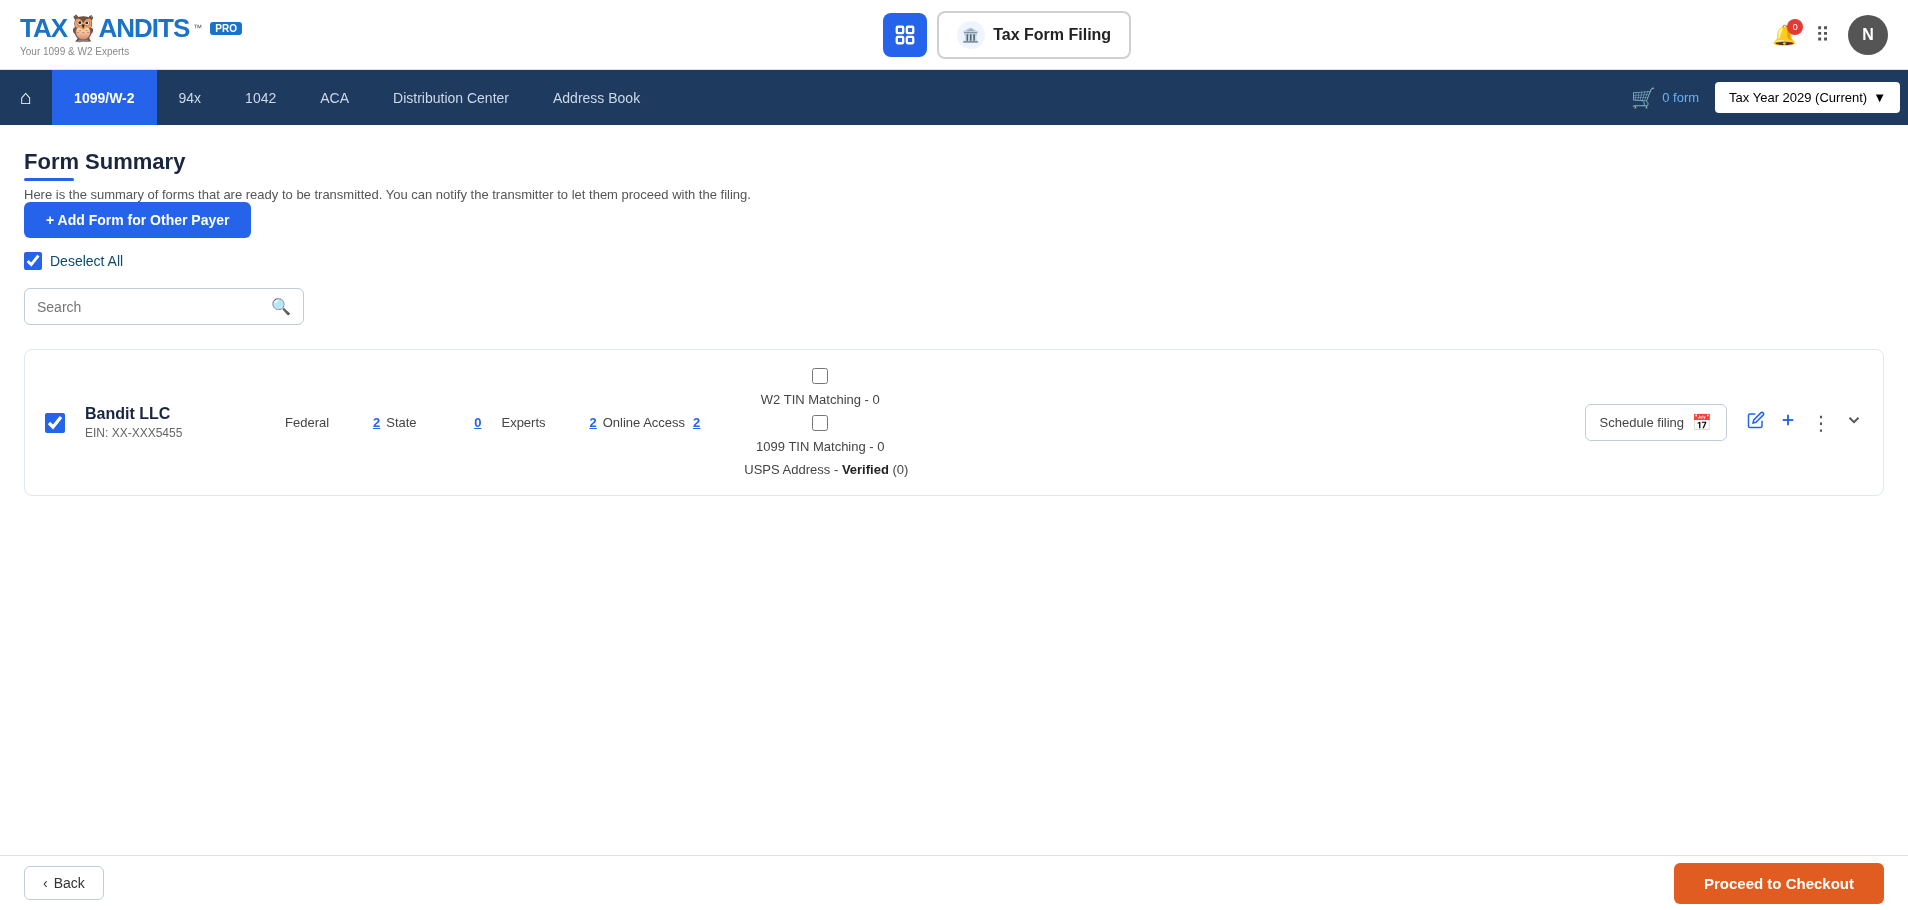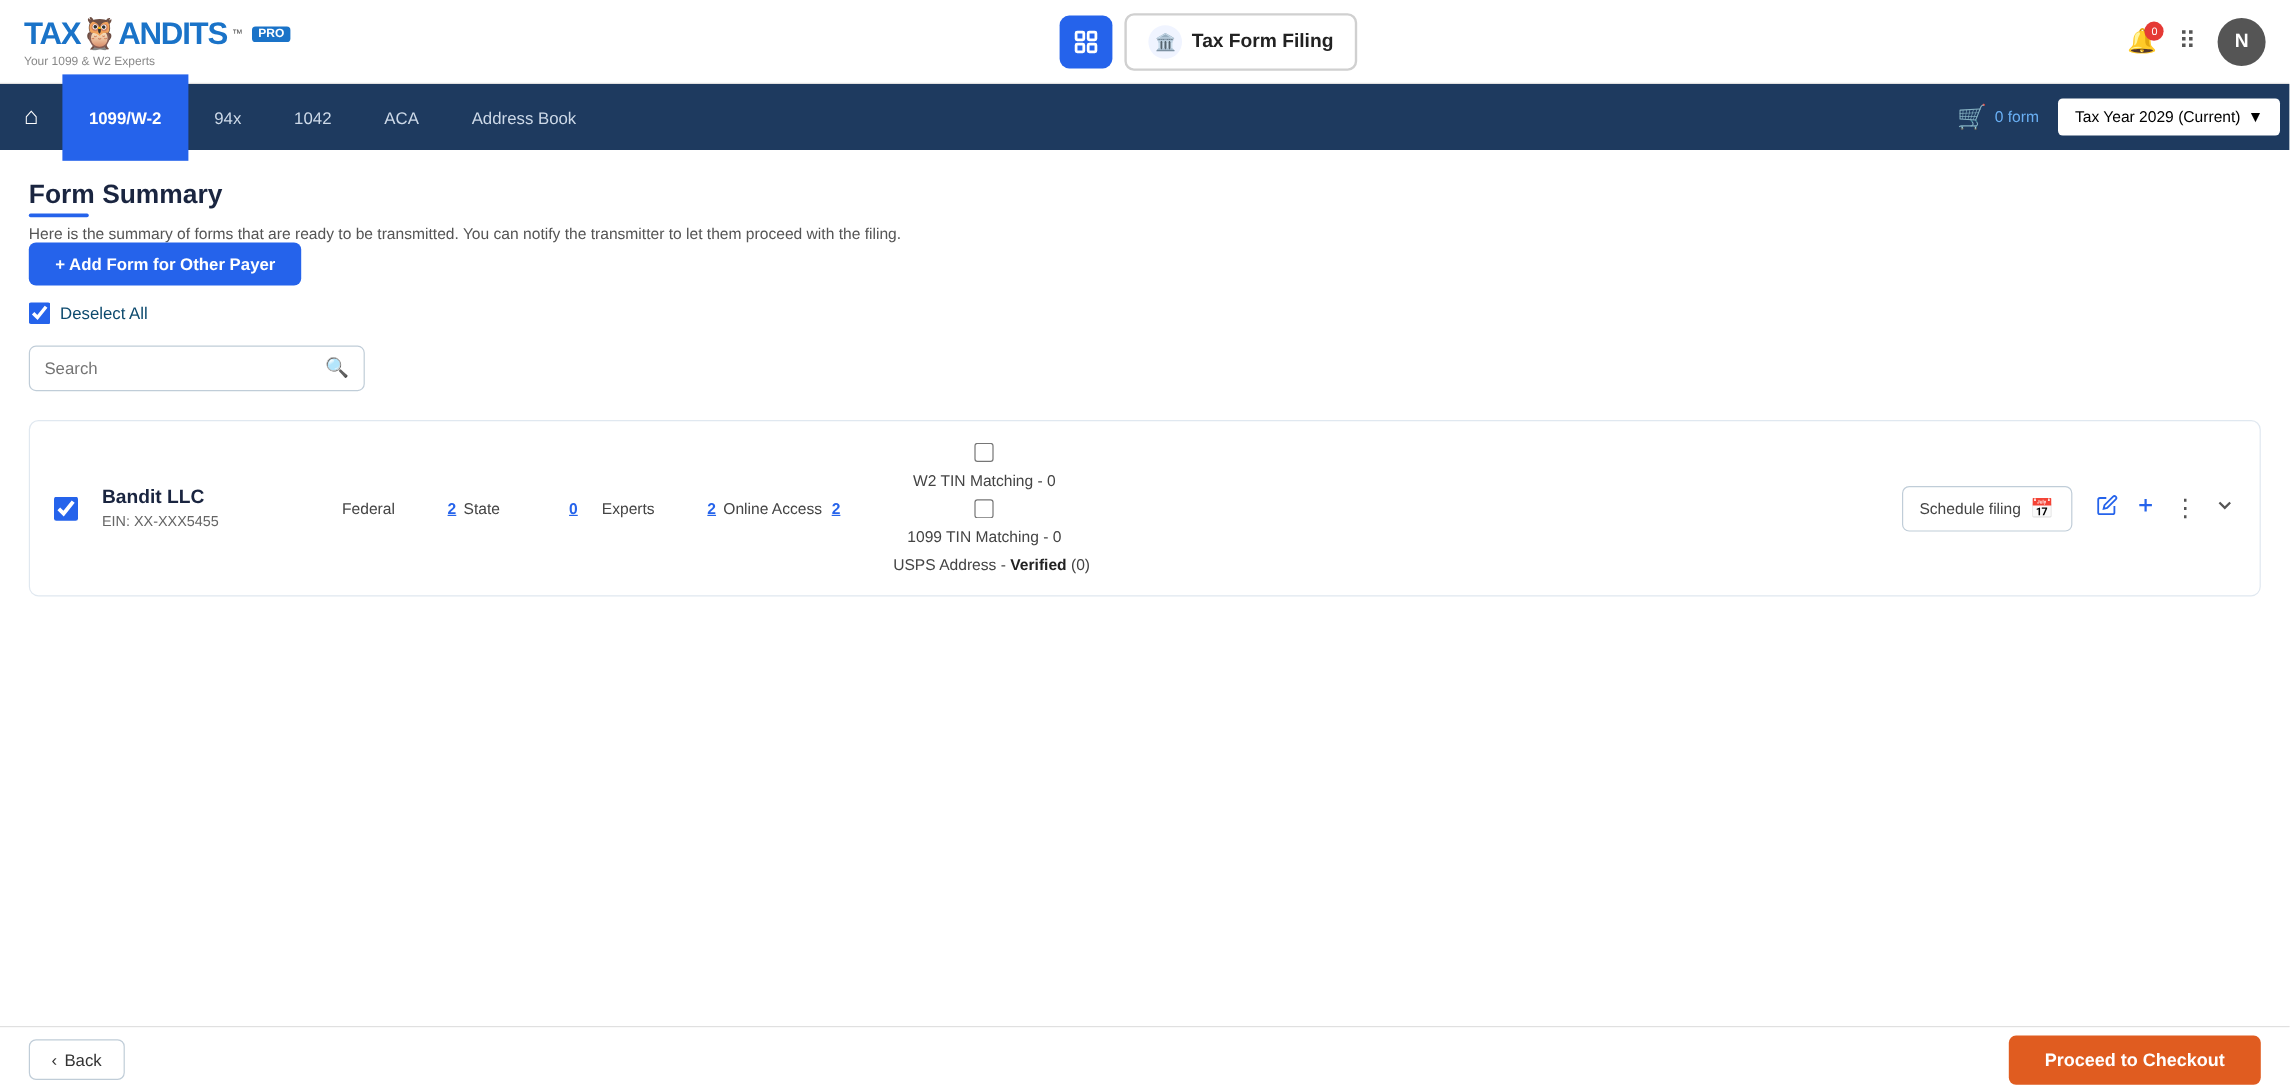--- a/index.html
+++ b/index.html
@@ -158,21 +158,21 @@
       padding: 0 20px;
       height: 55px;
       cursor: pointer;
       display: flex;
       align-items: center;
     }
     .nav-item {
       color: #cdd9e8;
       font-size: 14px;
       padding: 0 22px;
-      height: 72px;
+      height: 55px;
       display: flex;
       align-items: center;
       cursor: pointer;
       border: none;
       background: none;
       font-weight: 500;
       white-space: nowrap;
     }
     .nav-item.active {
       background: #2563eb;
@@ -490,20 +490,23 @@
     <span>1099/W-2</span>
   </button>
   <button class="nav-item">
     <span>94x</span>
   </button>
   <button class="nav-item">
     <span>1042</span>
   </button>
   <button class="nav-item">
     <span>ACA</span>
+  </button>
+  <button class="nav-item">
+    <span>Distribution Center</span>
   </button>
   <button class="nav-item">
     <span>Address Book</span>
   </button>
   <div class="nav-spacer"></div>
   <div class="cart-area">
     <span class="cart-icon">🛒</span>
     <span class="cart-link">0 form</span>
   </div>
   <button class="tax-year-dropdown">

